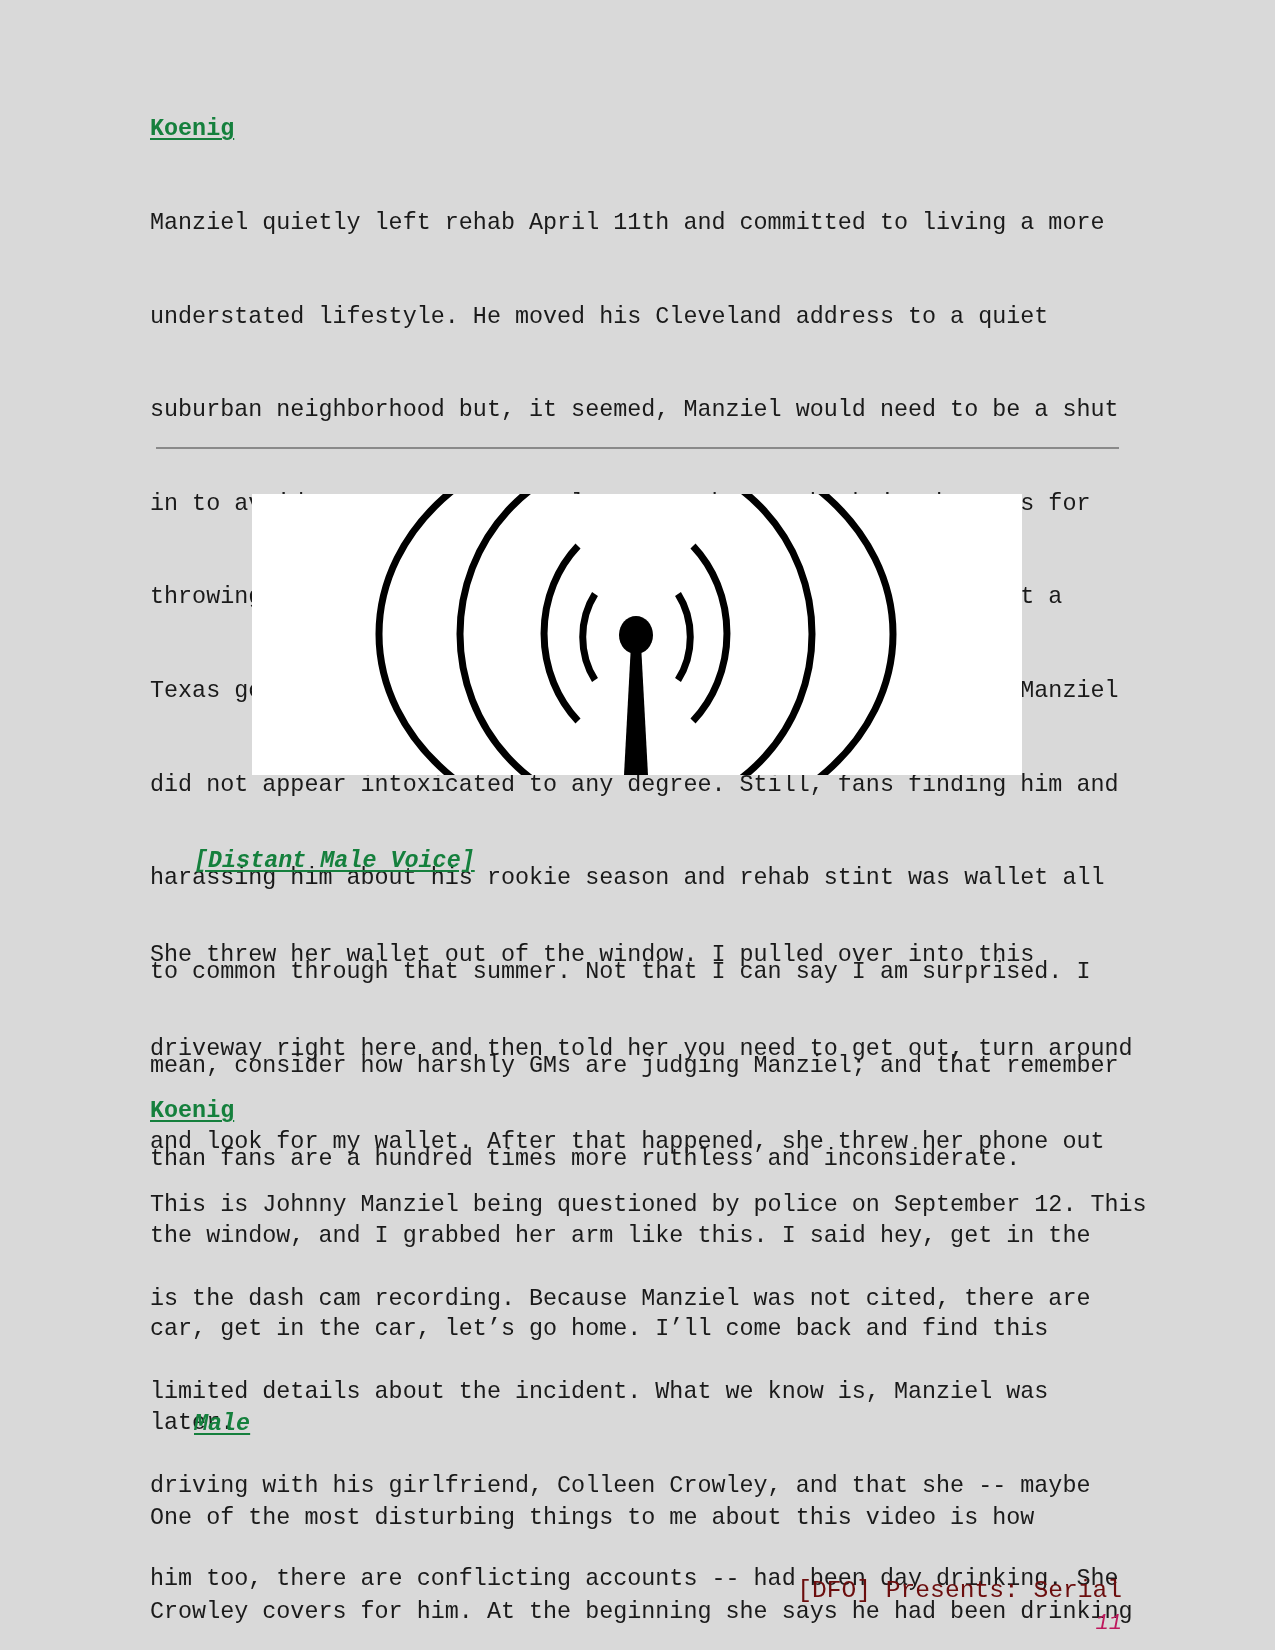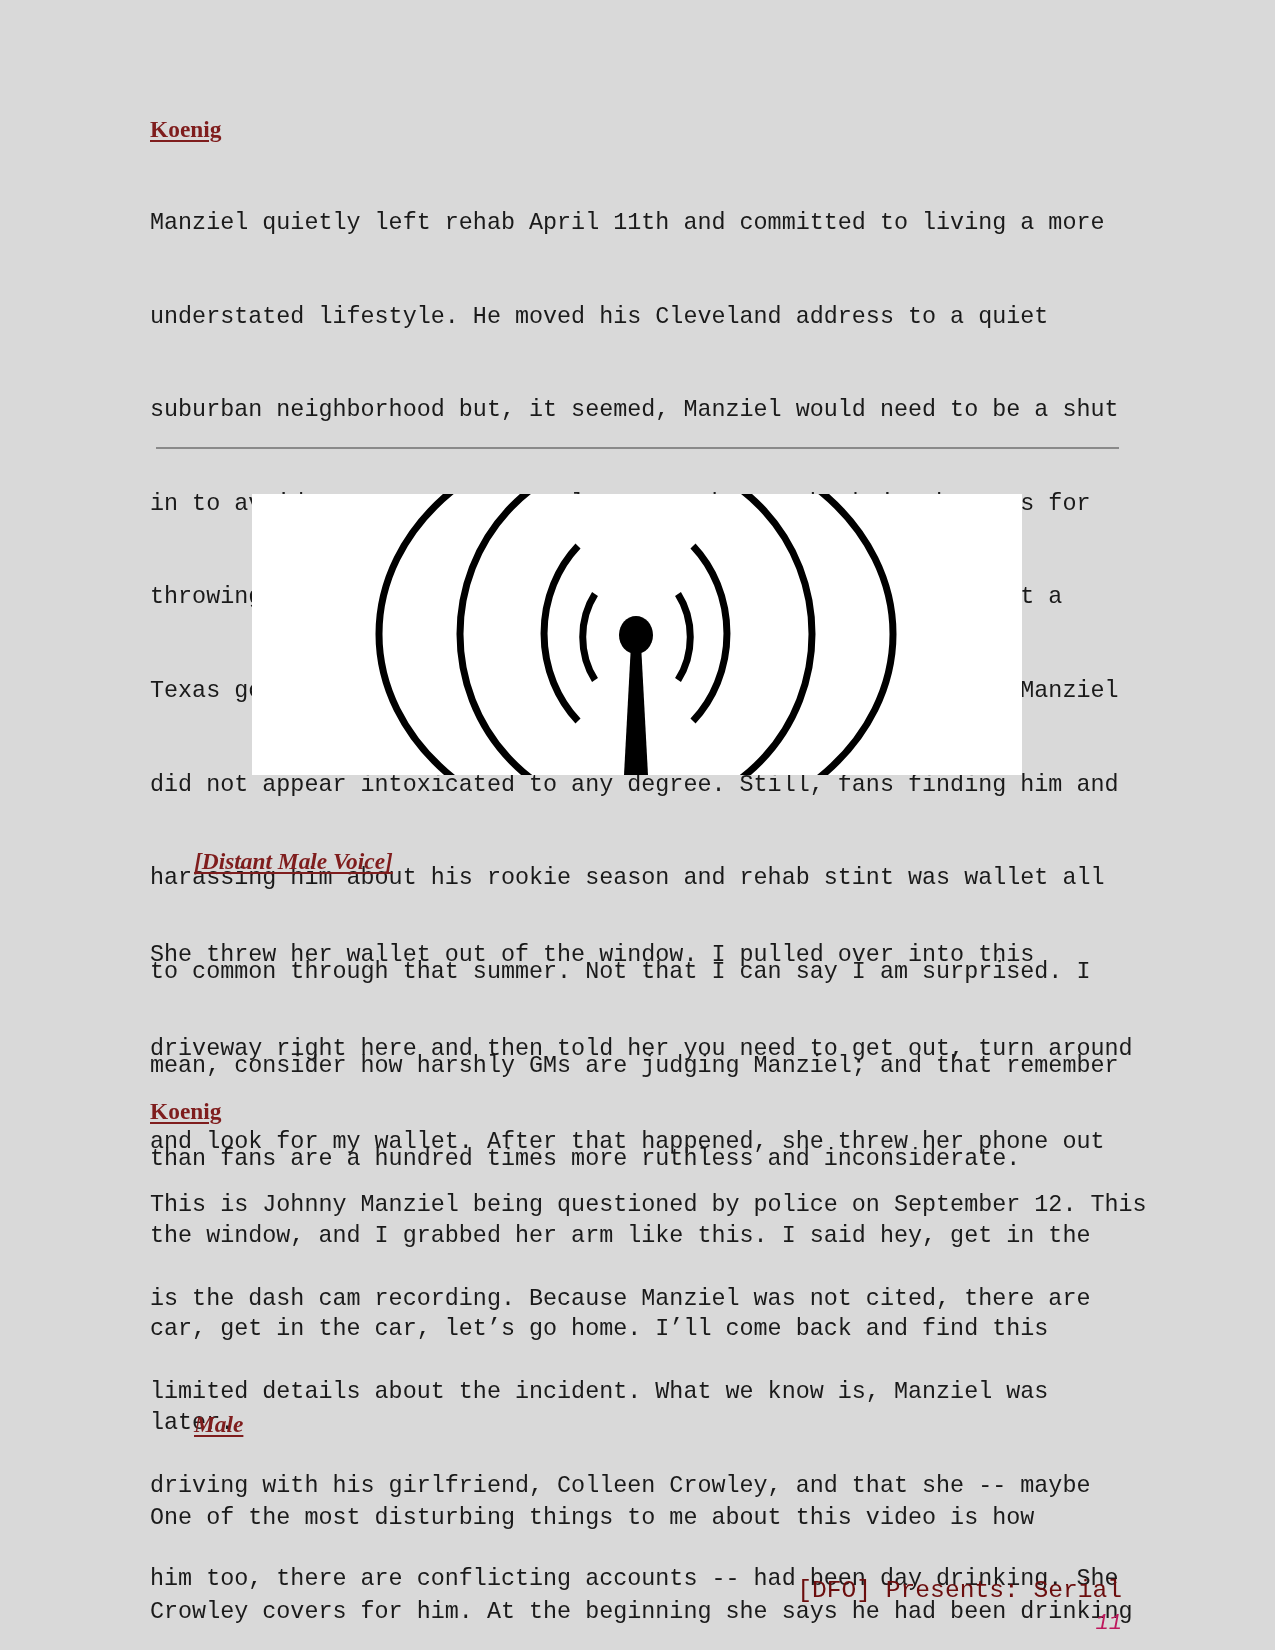--- a/index.html
+++ b/index.html
@@ -19,22 +19,21 @@
     font-size: 23.4px;
     line-height: 31.2px;
     white-space: pre;
   }
   .speaker {
     display: block;
     font-weight: bold;
     text-decoration: underline;
     text-decoration-thickness: 2px;
     text-underline-offset: 3px;
-    color: #7f1d1d;
-    font-family: Liberation Serif, serif;
+    color: #15803d;
   }
   .speaker.italic { font-style: italic; margin-left: 44px; }
   .line { display: block; }
   .italic-body .line { }
   .rule {
     position: absolute;
     left: 156px;
     top: 447px;
     width: 963px;
     height: 2px;

